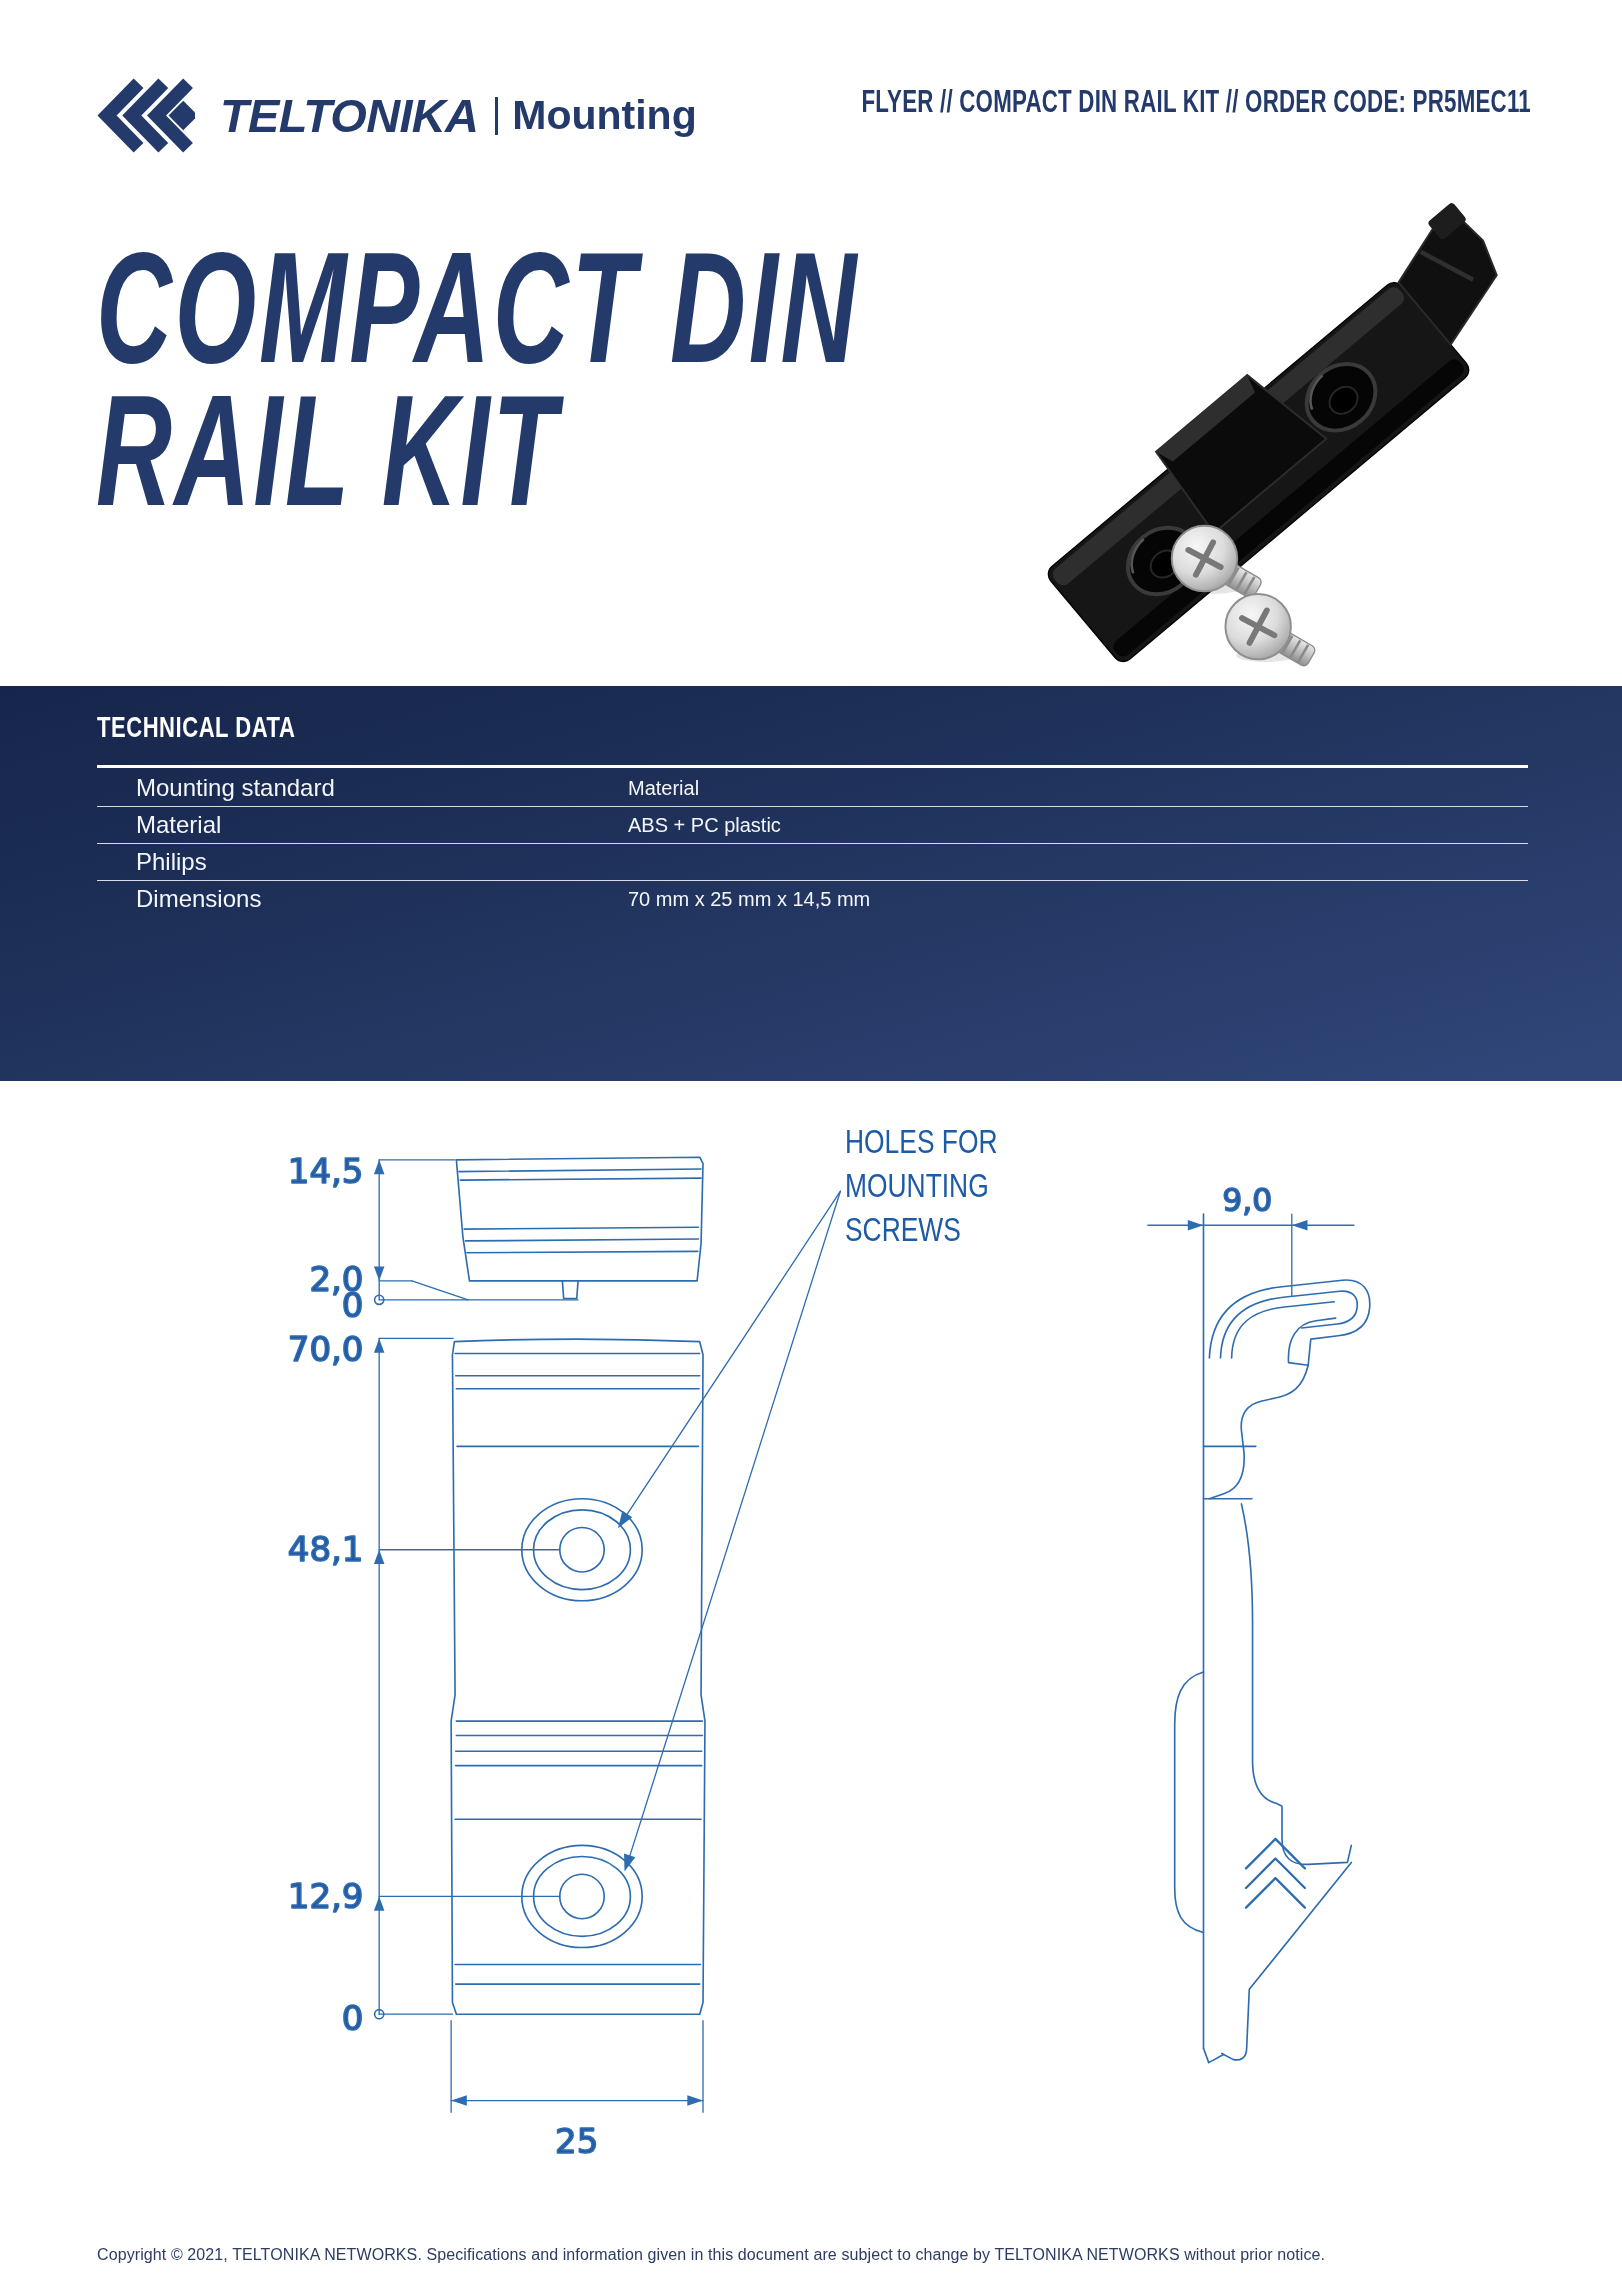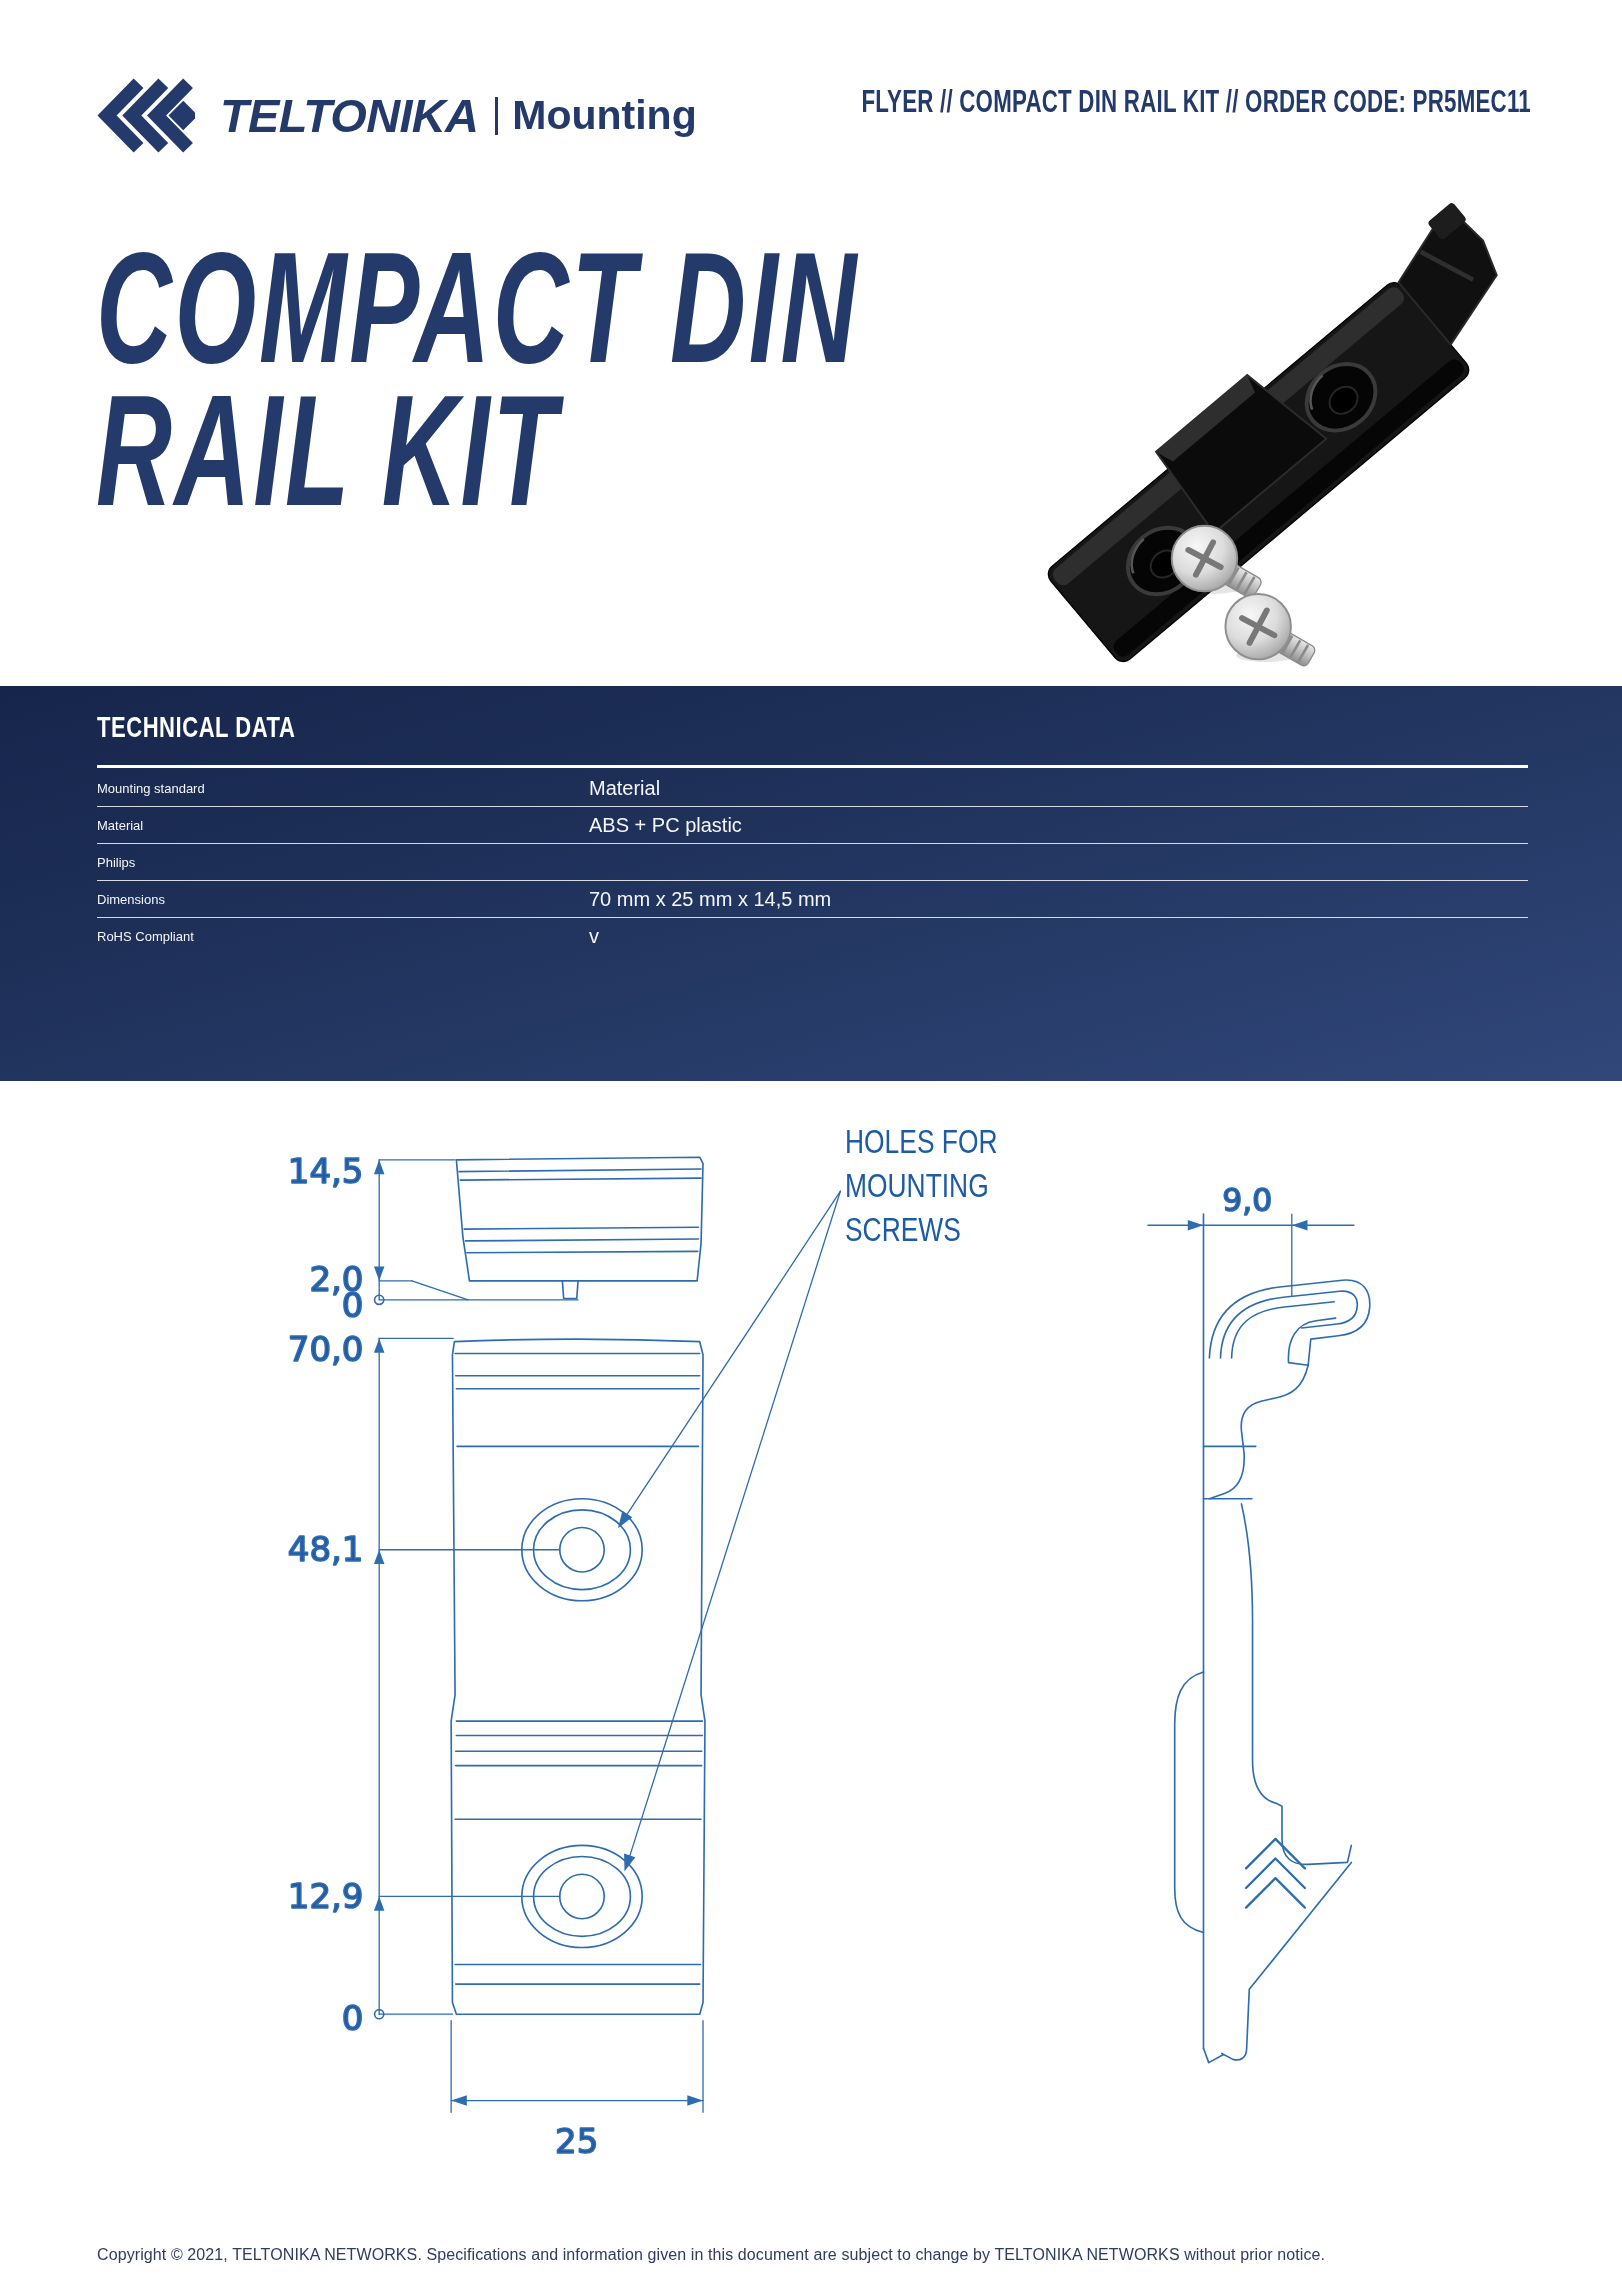--- a/index.html
+++ b/index.html
@@ -35,21 +35,21 @@
     padding:23.6px 95px 0 97px;color:#ffffff;
   }
   .tech-heading{
     font-size:29.4px;font-weight:700;color:#ffffff;transform:scaleX(0.75);
     transform-origin:0 50%;display:inline-block;white-space:nowrap;letter-spacing:0.7px;
   }
   .tech-rule{height:3.3px;background:#ffffff;margin-top:21px;}
   .tech-table{margin-top:2.6px;}
   .tech-row{display:flex;align-items:center;height:36px;border-bottom:1.3px solid rgba(255,255,255,0.82);}
   .tech-row:last-child{border-bottom:none;}
-  .tech-label{width:492px;font-size:13px;font-weight:400;color:#f3f6fb;}
+  .tech-label{width:492px;font-size:24px;font-weight:400;color:#f3f6fb;margin-left:39px;}
   .tech-value{flex:1;font-size:20px;font-weight:400;color:#f3f6fb;}
 
   
   .drawings{position:absolute;left:196px;top:1080px;}
   .dim-text{font-family:"DejaVu Sans","Liberation Sans",sans-serif;font-weight:400;fill:#2456a4;}
   .annotation{
     position:absolute;left:845px;top:1120px;width:222px;font-size:33px;line-height:44px;
     font-weight:500;color:#1d5ba6;transform:scaleX(0.8);transform-origin:0 0;
   }
 
@@ -164,24 +164,20 @@
       <div class="tech-label">Material</div>
       <div class="tech-value">ABS + PC plastic</div>
     </div>
     <div class="tech-row">
       <div class="tech-label">Philips</div>
     </div>
     <div class="tech-row">
       <div class="tech-label">Dimensions</div>
       <div class="tech-value">70 mm x 25 mm x 14,5 mm</div>
     </div>
-    <div class="tech-row">
-      <div class="tech-label">RoHS Compliant</div>
-      <div class="tech-value">v</div>
-    </div>
   </div>
 </div>
 
 <svg class="drawings" width="1243" height="1243" viewBox="0 0 1900 1900">
   <g stroke="#2e6cb0" stroke-width="2.5" fill="none" stroke-linejoin="round" stroke-linecap="round">
 
     <g>
       <path d="M 398,122 L 770,118 L 775,128 L 772,250 L 766,307 L 418,307 L 408,240 Z"></path>
       <line x1="402" y1="140" x2="772" y2="136"></line>
       <line x1="404" y1="153" x2="772" y2="150"></line>

